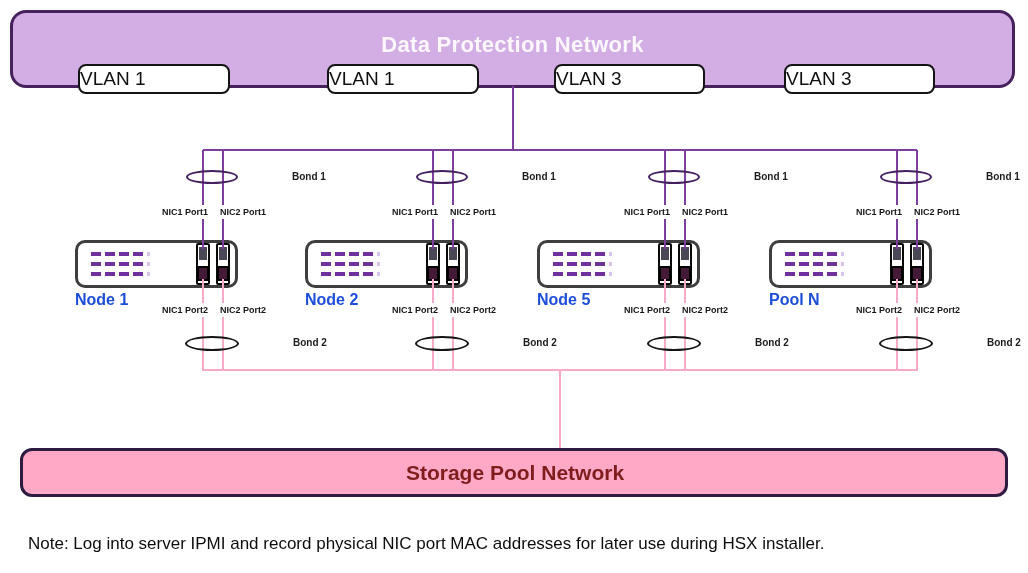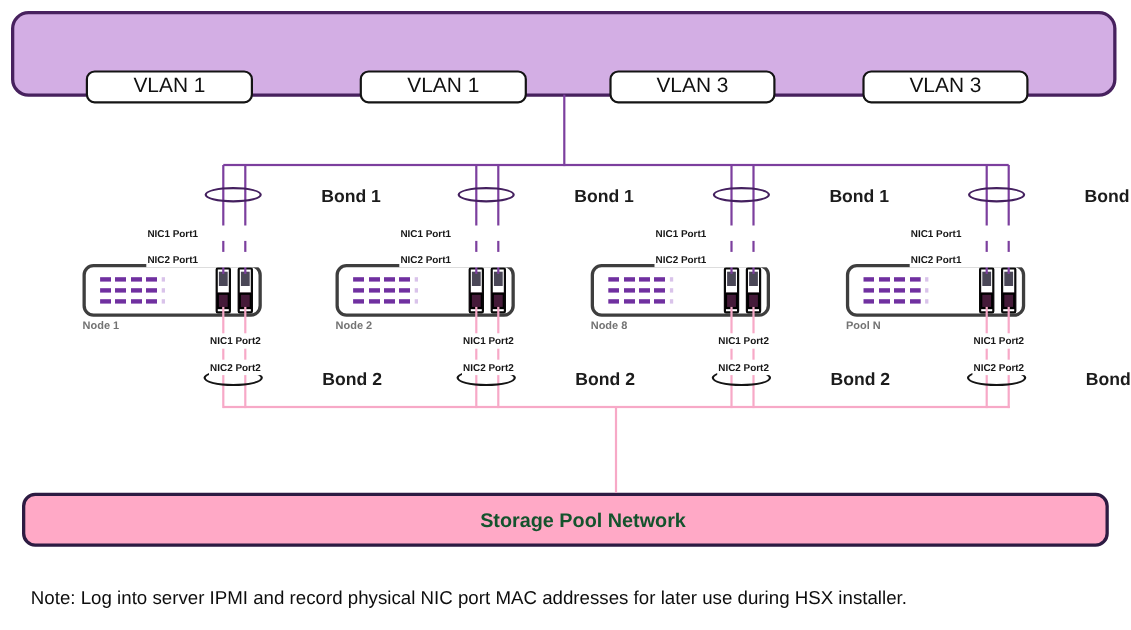--- a/index.html
+++ b/index.html
@@ -13,32 +13,32 @@
     background:#D3AEE4; border:3px solid #47215E; border-radius:16px;
   }
   .banner-top-title {
     position:absolute; left:0; top:19px; width:100%;
     text-align:center; font-size:22px; font-weight:bold; color:#FBF7FD;
     letter-spacing:.3px;
   }
   .vlan {
     position:absolute; top:51px; height:30px; width:152px;
     background:#fff; border:2px solid #141414; border-radius:8px;
-    font-size:19px; color:#101010; text-align:center; line-height:26px;
+    font-size:19px; color:#101010; text-align:left; line-height:26px;
   }
   .vlan.v1{left:65px;}  .vlan.v2{left:314px;}
   .vlan.v3{left:541px; width:151px;} .vlan.v4{left:771px; width:151px;}
 
   .banner-bottom {
     position:absolute; left:20px; top:448px; width:988px; height:49px;
     background:#FFA9C6; border:3px solid #2D1B42; border-radius:12px;
   }
   .banner-bottom-title {
-    position:absolute; left:16px; top:0; width:100%; height:43px;
-    text-align:center; line-height:44px; font-size:18px; font-weight:bold; color:#14532d;
+    position:absolute; left:1px; top:0; width:100%; height:43px;
+    text-align:center; line-height:44px; font-size:21px; font-weight:bold; color:#7f1d1d;
   }
 
   
   .line { position:absolute; z-index:5; }
   .trunk-purple-drop { left:512px; top:86px; width:2px; height:65px; background:#7C3F9E; }
   .trunk-purple-h    { left:203px; top:149px; width:714px; height:2px; background:#7C3F9E; }
   .trunk-pink-h      { left:203px; top:369px; width:715px; height:2px; background:#F7A9C7; }
   .trunk-pink-drop   { left:559px; top:370px; width:2px; height:78px; background:#F7A9C7; }
 
   
@@ -47,27 +47,27 @@
 
   .vline { position:absolute; width:2px; z-index:5; }
   .vline.purple { top:10px; height:99px; background:#7C3F9E; }
   .vline.pink   { top:139px; height:92px; background:#F7A9C7; }
   .vline.c1 { left:127px; } .vline.c2 { left:147px; }
 
   .ellipse { position:absolute; border-radius:50%; background:transparent; z-index:6; }
   .bond1-ellipse { left:111px; top:30px; width:52px; height:14px; border:2px solid #44205F; }
   .bond2-ellipse { left:110px; top:196px; width:54px; height:15px; border:2.5px solid #141414; }
 
-  .bond-label { position:absolute; font-size:16px; font-weight:bold; color:#1c1c1c; z-index:7; white-space:nowrap;padding-left:45px; }
+  .bond-label { position:absolute; font-size:10px; font-weight:bold; color:#1c1c1c; z-index:7; white-space:nowrap;padding-left:45px; }
   .bond1-label { left:172px; top:31px; }
   .bond2-label { left:173px; top:197px; }
 
   .nic-row {
     position:absolute; left:58px; width:162px; display:flex; gap:10px;
-    justify-content:center; z-index:7;flex-direction:column;
+    justify-content:center; z-index:7;
   }
   .nic-row.top { top:65px; }
   .nic-row.bottom { top:163px;align-items:center; }
   .nic-row span {
     background:#fff; font-size:9px; font-weight:bold; color:#161616;
     padding:2px 1px; white-space:nowrap;
   }
 
   .node-box {
     position:absolute; left:0; top:100px; width:163px; height:48px;
@@ -87,31 +87,32 @@
   .port.p1{left:121px;} .port.p2{left:141px;}
   .port::before {
     content:''; position:absolute; top:2px; left:50%; transform:translateX(-50%);
     width:8px; height:13px; background:#4A4757;
   }
   .port::after {
     content:''; position:absolute; bottom:2px; left:50%; transform:translateX(-50%);
     width:8px; height:11px; background:#451A39; border:2px solid #000;
   }
 
-  .node-name { position:absolute; left:0; top:151px; font-size:10px; font-weight:bold; color:#737373; white-space:nowrap; }
+  .node-name { position:absolute; left:0; top:151px; font-size:16px; font-weight:bold; color:#1d4ed8; white-space:nowrap; }
 
   
   .note { position:absolute; left:28px; top:534px; font-size:17px; color:#0d0d0d; }
 </style>
 </head>
 <body>
 
 <div id="canvas">
 
   <div class="banner-top">
+    <div class="banner-top-title">Data Protection Network</div>
     <div class="vlan v1">VLAN 1</div>
     <div class="vlan v2">VLAN 1</div>
     <div class="vlan v3">VLAN 3</div>
     <div class="vlan v4">VLAN 3</div>
   </div>
 
   <div class="line trunk-purple-drop"></div>
   <div class="line trunk-purple-h"></div>
   <div class="line trunk-pink-h"></div>
   <div class="line trunk-pink-drop"></div>
@@ -181,21 +182,21 @@
     </div>
     <div class="node-box">
       <div class="dashes r1"></div>
       <div class="dashes r2"></div>
       <div class="dashes r3"></div>
     </div>
     <div class="port p1"></div>
     <div class="port p2"></div>
     <div class="vline pink c1"></div>
     <div class="vline pink c2"></div>
-    <div class="node-name">Node 8</div>
+    <div class="node-name">Node 5</div>
     <div class="nic-row bottom">
       <span>NIC1 Port2</span>
       <span>NIC2 Port2</span>
     </div>
     <div class="ellipse bond2-ellipse"></div>
     <div class="bond-label bond2-label">Bond 2</div>
   </div>
 
   <div class="node-group g4">
     <div class="vline purple c1"></div>

